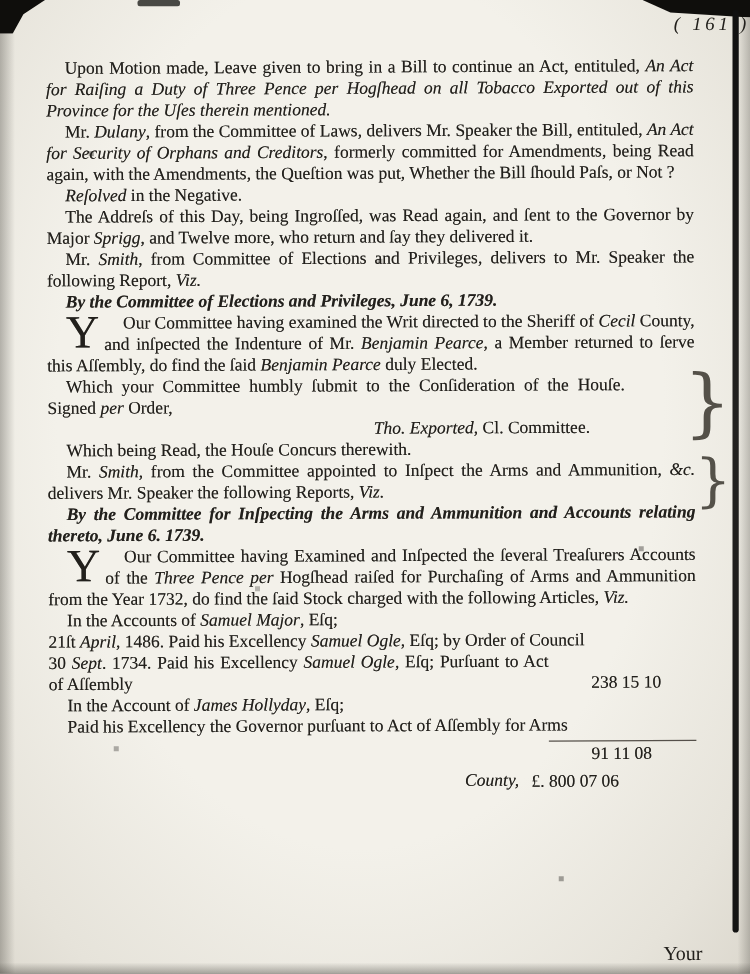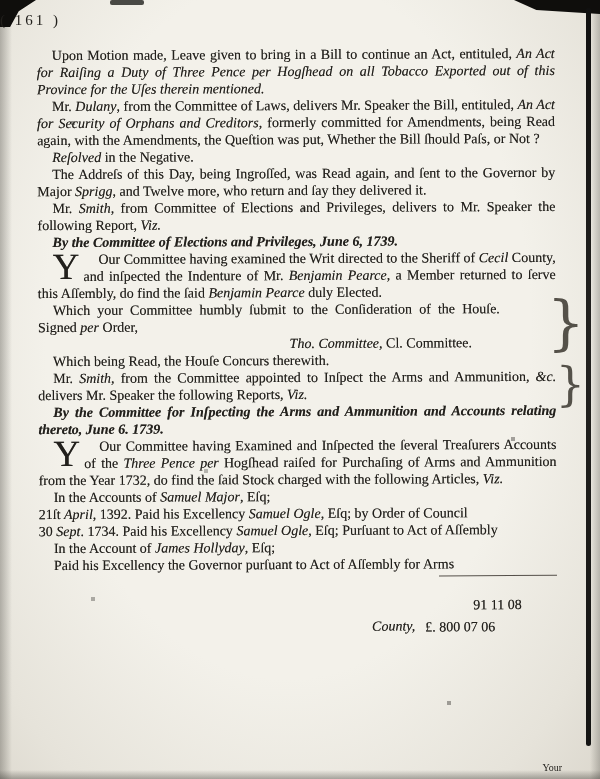--- a/index.html
+++ b/index.html
@@ -32,46 +32,46 @@
                  303px 208px 0 1px rgba(40,38,34,.35),
                  512px 438px 0 1px rgba(40,38,34,.4),
                  92px 598px 0 1px rgba(40,38,34,.35),
                  448px 702px 0 1px rgba(40,38,34,.4),
                  205px 470px 0 1px rgba(40,38,34,.3);}
   .brace{position:absolute;right:15px;color:#3a362e;opacity:.85;
       font-family:"DejaVu Serif",serif;pointer-events:none;}
   .b1{top:288px;font-size:60px;line-height:68px;}
   .b2{top:358px;font-size:46px;line-height:52px;}
   
-  .pagenum{position:absolute;top:12px;left:0;right:0;text-align:left;
-      font-size:15px;letter-spacing:3px;}
+  .pagenum{position:absolute;top:12px;left:0;right:0;text-align:right;
+      font-size:15px;letter-spacing:3px;font-style:italic;}
   .docbody{position:absolute;top:46px;left:38px;width:518px;
       font-size:14px;line-height:17px;text-align:justify;
       transform:rotate(-0.25deg);
       text-shadow:0 0 0.5px rgba(25,23,20,.55);}
   p.para{margin:0;text-indent:15px;}
   .dc{text-indent:0;}
   .indent2{text-indent:24px;}
   .hd{font-weight:bold;}
   .sig{text-align:right;text-indent:0;padding-right:84px;}
   .mt{margin-top:4px;}
   .it{font-style:italic;}
   .sp{display:inline-block;width:56px;}
   .dropcap{float:left;font-size:37px;line-height:30px;padding:1px 4px 0 0;}
   .row{display:flex;}
   .row-left{flex:1 1 auto;text-align:justify;}
   .row-right{flex:0 0 118px;padding-left:4px;box-sizing:border-box;}
   .rline{min-height:17px;white-space:nowrap;}
   .amount-solo{width:118px;margin-left:auto;margin-top:3px;
       padding-left:34px;box-sizing:border-box;}
-  .amount-solo.rule{border-top:1px solid #55504a;padding-top:20px;}
+  .amount-solo.rule{border-top:1px solid #55504a;padding-top:2px;}
   .total-line{display:flex;justify-content:flex-end;gap:10px;
       padding-right:62px;margin-top:4px;}
   .total-amount{border-top:1px solid rgba(85,80,74,.0);}
-  .catchword{position:absolute;bottom:6px;right:38px;font-size:10px;}
+  .catchword{position:absolute;bottom:6px;right:38px;font-size:16px;}
 </style>
 </head>
 <body>
 
 <div class="page">
 
   <div class="art left-edge"></div>
   <div class="art right-band"></div>
   <div class="art bottom-edge"></div>
   <div class="art tl"></div>
@@ -87,31 +87,35 @@
 
   <div class="docbody" id="doc-body">
       <p class="para"><span>Upon Motion made, Leave given to bring in a Bill to continue an Act, entituled, </span><span class="it">An Act for Raiſing a Duty of Three Pence per Hogſhead on all Tobacco Exported out of this Province for the Uſes therein mentioned.</span></p>
       <p class="para"><span>Mr. </span><span class="it">Dulany</span><span>, from the Committee of Laws, delivers Mr. Speaker the Bill, entituled, </span><span class="it">An Act for Security of Orphans and Creditors</span><span>, formerly committed for Amendments, being Read again, with the Amendments, the Queſtion was put, Whether the Bill ſhould Paſs, or Not ?</span></p>
       <p class="para"><span class="it">Reſolved</span><span> in the Negative.</span></p>
       <p class="para"><span>The Addreſs of this Day, being Ingroſſed, was Read again, and ſent to the Governor by Major </span><span class="it">Sprigg</span><span>, and Twelve more, who return and ſay they delivered it.</span></p>
       <p class="para"><span>Mr. </span><span class="it">Smith</span><span>, from Committee of Elections and Privileges, delivers to Mr. Speaker the following Report, </span><span class="it">Viz.</span></p>
       <p class="para hd mt"><span class="it">By the Committee of Elections and Privileges, June 6, 1739.</span></p>
       <p class="para dc"><span class="dropcap">Y</span><span>Our Committee having examined the Writ directed to the Sheriff of </span><span class="it">Cecil</span><span> County, and inſpected the Indenture of Mr. </span><span class="it">Benjamin Pearce</span><span>, a Member returned to ſerve this Aſſembly, do find the ſaid </span><span class="it">Benjamin Pearce</span><span> duly Elected.</span></p>
       <p class="para"><span>Which your Committee humbly ſubmit to the Conſideration of the Houſe.</span><span class="sp" style="width: 56px;"></span><span>Signed </span><span class="it">per</span><span> Order,</span></p>
-      <p class="para sig"><span class="it">Tho. Committee</span><span>, Cl. Committee.</span></p>
+      <p class="para sig"><span class="it">Tho. Exported</span><span>, Cl. Committee.</span></p>
       <p class="para"><span>Which being Read, the Houſe Concurs therewith.</span></p>
       <p class="para"><span>Mr. </span><span class="it">Smith</span><span>, from the Committee appointed to Inſpect the Arms and Ammunition, </span><span class="it">&amp;c.</span><span> delivers Mr. Speaker the following Reports, </span><span class="it">Viz.</span></p>
       <p class="para hd mt"><span class="it">By the Committee for Inſpecting the Arms and Ammunition and Accounts relating thereto, June 6. 1739.</span></p>
       <p class="para dc"><span class="dropcap">Y</span><span>Our Committee having Examined and Inſpected the ſeveral Treaſurers Accounts of the </span><span class="it">Three Pence per</span><span> Hogſhead raiſed for Purchaſing of Arms and Ammunition from the Year 1732, do find the ſaid Stock charged with the following Articles, </span><span class="it">Viz.</span></p>
       <p class="para indent2 mt"><span>In the Accounts of </span><span class="it">Samuel Major</span><span>, Eſq;</span></p>
       <div class="row">
-        <div class="row-left"><span>21ſt </span><span class="it">April</span><span>, 1392. Paid his Excellency </span><span class="it">Samuel Ogle</span><span>, Eſq; by Order of Council</span></div>
+        <div class="row-left"><span>21ſt </span><span class="it">April</span><span>, 1486. Paid his Excellency </span><span class="it">Samuel Ogle</span><span>, Eſq; by Order of Council</span></div>
       </div>
       <div class="row">
         <div class="row-left"><span>30 </span><span class="it">Sept</span><span>. 1734. Paid his Excellency </span><span class="it">Samuel Ogle</span><span>, Eſq; Purſuant to Act of Aſſembly</span></div>
+        <div class="row-right">
+          <div class="rline"></div>
+          <div class="rline" style="padding-left: 30px;">238 15 10</div>
+        </div>
       </div>
       <p class="para indent2"><span>In the Account of </span><span class="it">James Hollyday</span><span>, Eſq;</span></p>
       <p class="para"><span>Paid his Excellency the Governor purſuant to Act of Aſſembly for Arms</span></p>
       <div class="amount-solo rule">91 11 08</div>
       <div class="total-line">
         <span class="it">County,</span>
         <span class="total-amount">£. 800 07 06</span>
       </div>
     </div>
 

